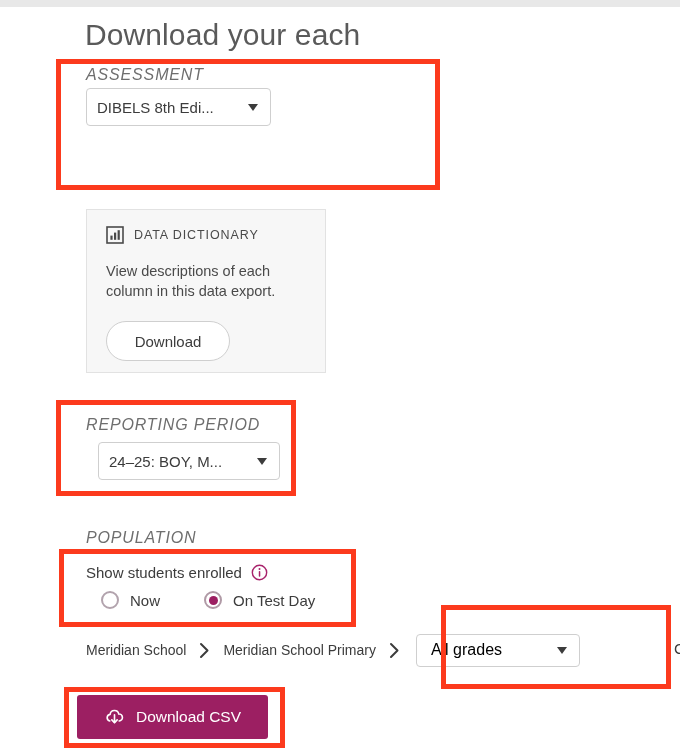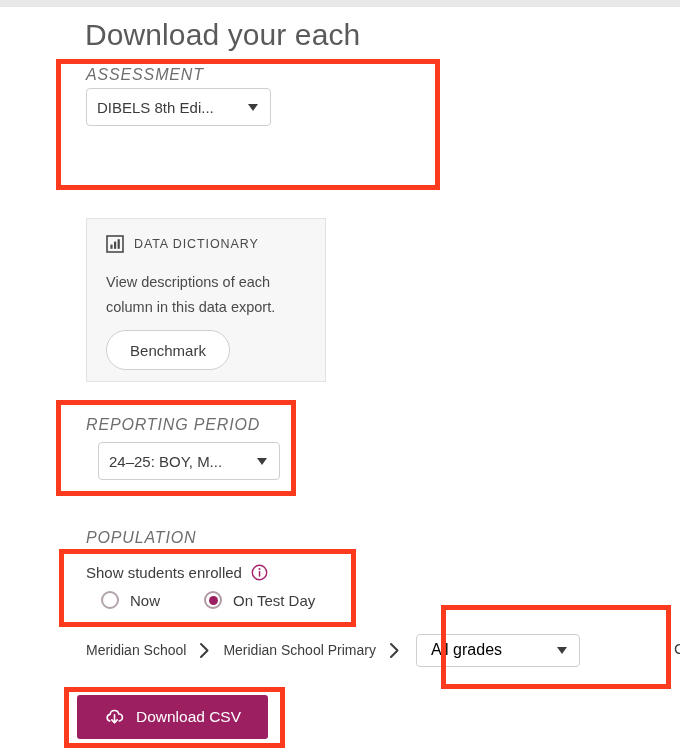--- a/index.html
+++ b/index.html
@@ -70,35 +70,35 @@
   .radio.on::after {
     content: ""; width: 9px; height: 9px; border-radius: 50%;
     background: #9c1f62;
   }
   .radio-label {
     margin-left: 11px; font-size: 15px; color: #3c3c3c; white-space: nowrap;
   }
 
   
   .dd-card {
-    position: absolute; left: 86px; top: 218px; width: 240px; height: 164px;
+    position: absolute; left: 86px; top: 209px; width: 240px; height: 164px;
     background: #f7f7f7; border: 1px solid #e2e2e2;
   }
   .dd-head {
     position: absolute; left: 19px; top: 16px;
     display: flex; align-items: center;
   }
   .dd-icon { width: 18px; height: 18px; flex: none; display:block; }
   .dd-head-text {
     margin-left: 10px; font-size: 12.5px; color: #4a4a4a;
     letter-spacing: 0.9px; text-transform: uppercase; white-space: nowrap;
   }
   .dd-desc {
     position: absolute; left: 19px; top: 51px; width: 200px;
-    font-size: 14.5px; color: #4a4a4a; line-height: 25px;
+    font-size: 14.5px; color: #4a4a4a; line-height: 20px;
   }
   .dd-btn {
     position: absolute; left: 19px; top: 111px;
     width: 124px; height: 40px; border-radius: 20px;
     border: 1px solid #cfcfcf; background: #fff;
     display: flex; align-items: center; justify-content: center;
     font-size: 15px; color: #3c3c3c; cursor: pointer;
   }
 
   
@@ -164,21 +164,21 @@
     <div class="dd-head">
       <svg class="dd-icon" viewBox="0 0 18 18">
         <rect x="1" y="1" width="16" height="16" fill="none" stroke="#4a4a4a" stroke-width="1.6"></rect>
         <rect x="4.4" y="9.6" width="2.2" height="4.2" fill="#4a4a4a"></rect>
         <rect x="8" y="6.6" width="2.2" height="7.2" fill="#4a4a4a"></rect>
         <rect x="11.6" y="4.2" width="2.2" height="9.6" fill="#4a4a4a"></rect>
       </svg>
       <span class="dd-head-text">DATA DICTIONARY</span>
     </div>
     <div class="dd-desc">View descriptions of each column in this data export.</div>
-    <div class="dd-btn">Benchmark</div>
+    <div class="dd-btn">Download</div>
   </div>
 
   <div class="field-label" style="left:86px; top:418px;">REPORTING PERIOD</div>
 
   <div class="select-box" style="left:86px; top:442px; width:182px; height:38px;margin-left:12px;">
     <span class="sel-text">24–25: BOY, M...</span>
     <span class="caret"></span>
   </div>
 
   <div class="anno" style="left:56px; top:400px; width:240px; height:96px;"></div>

